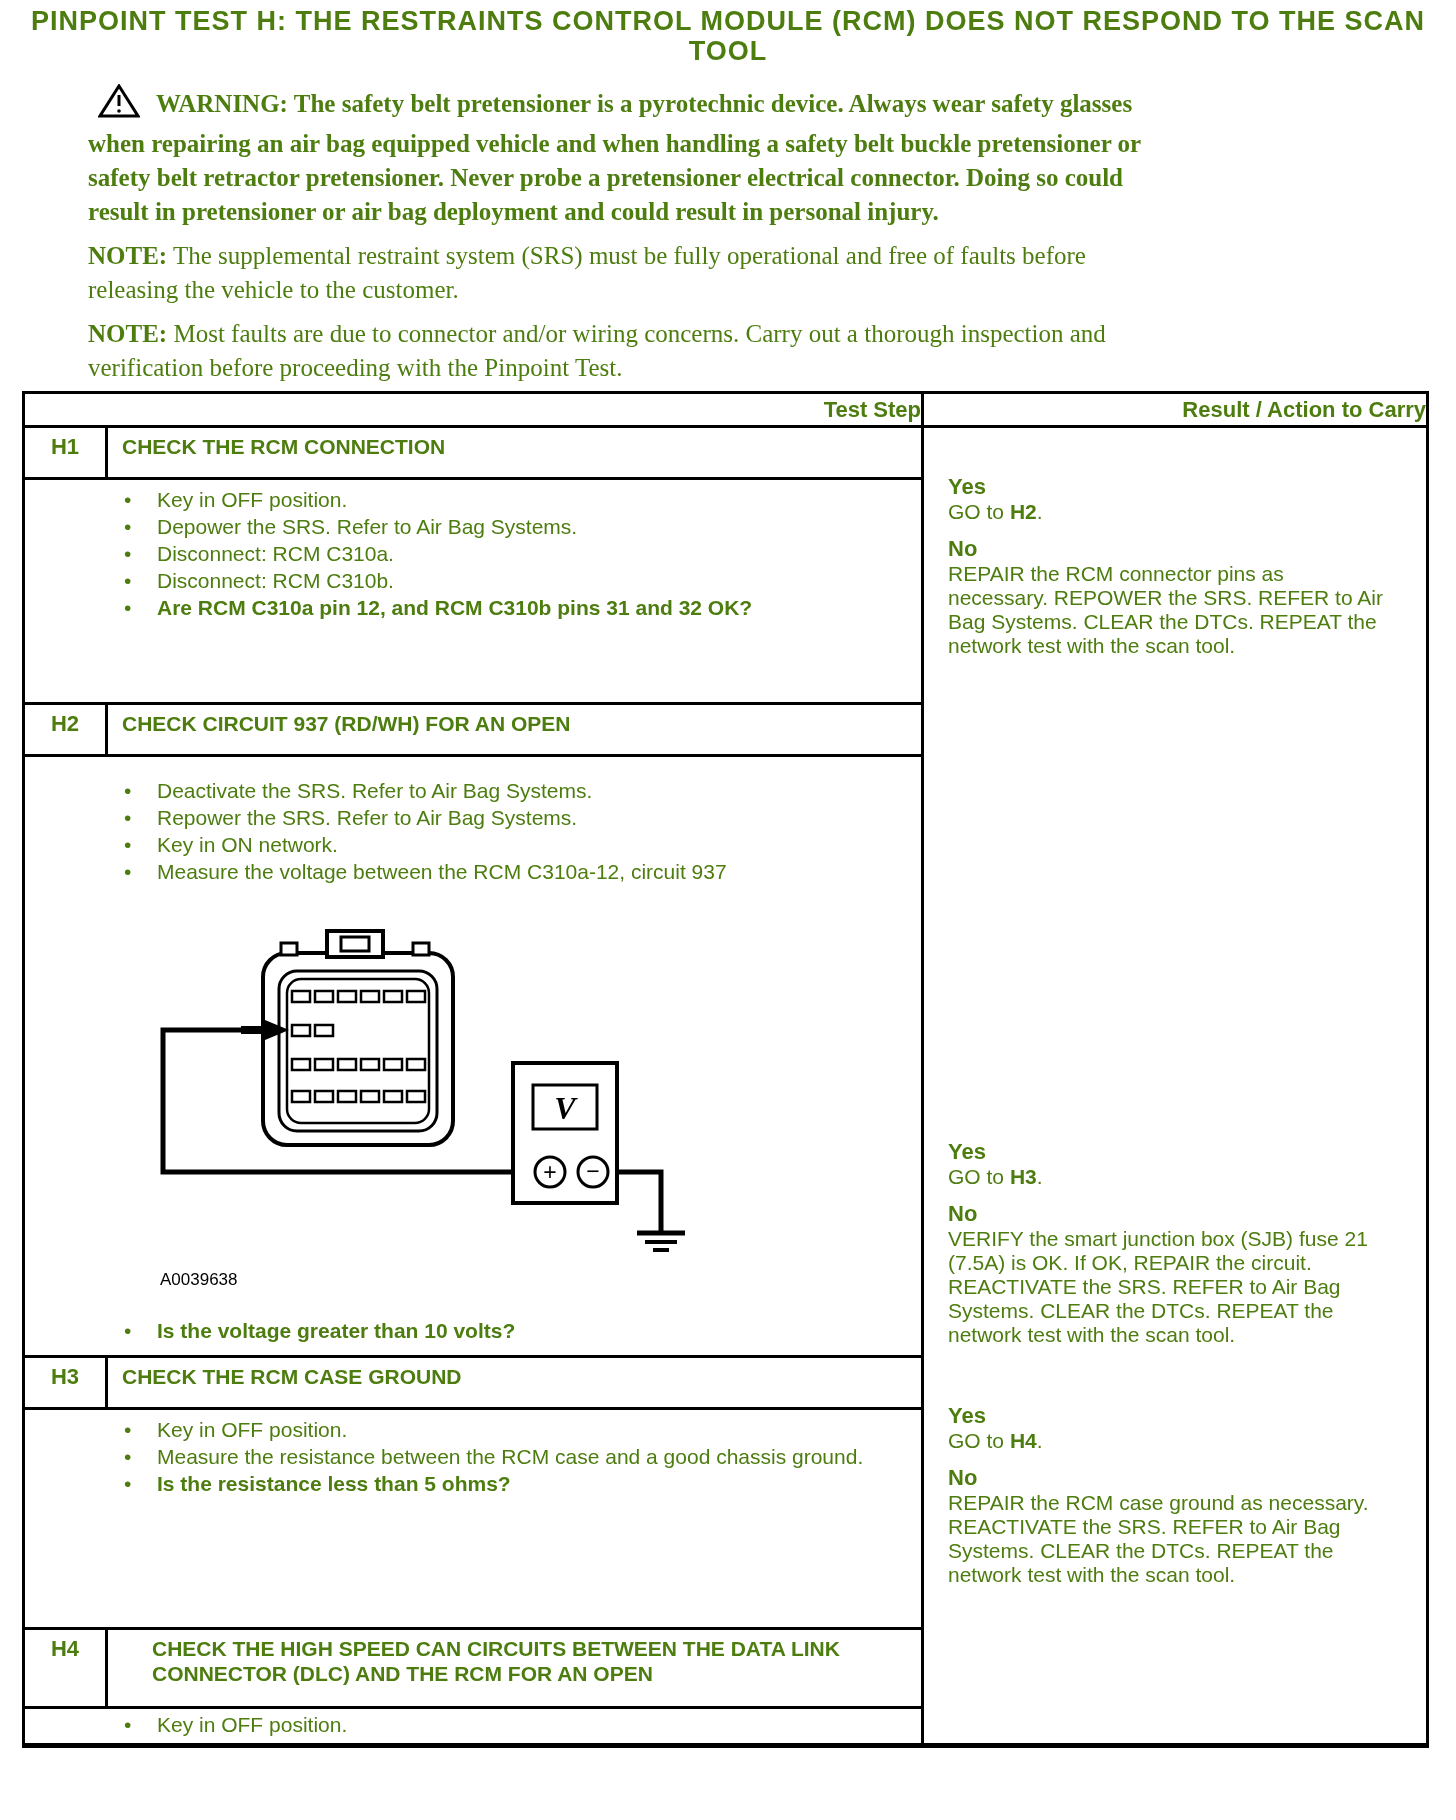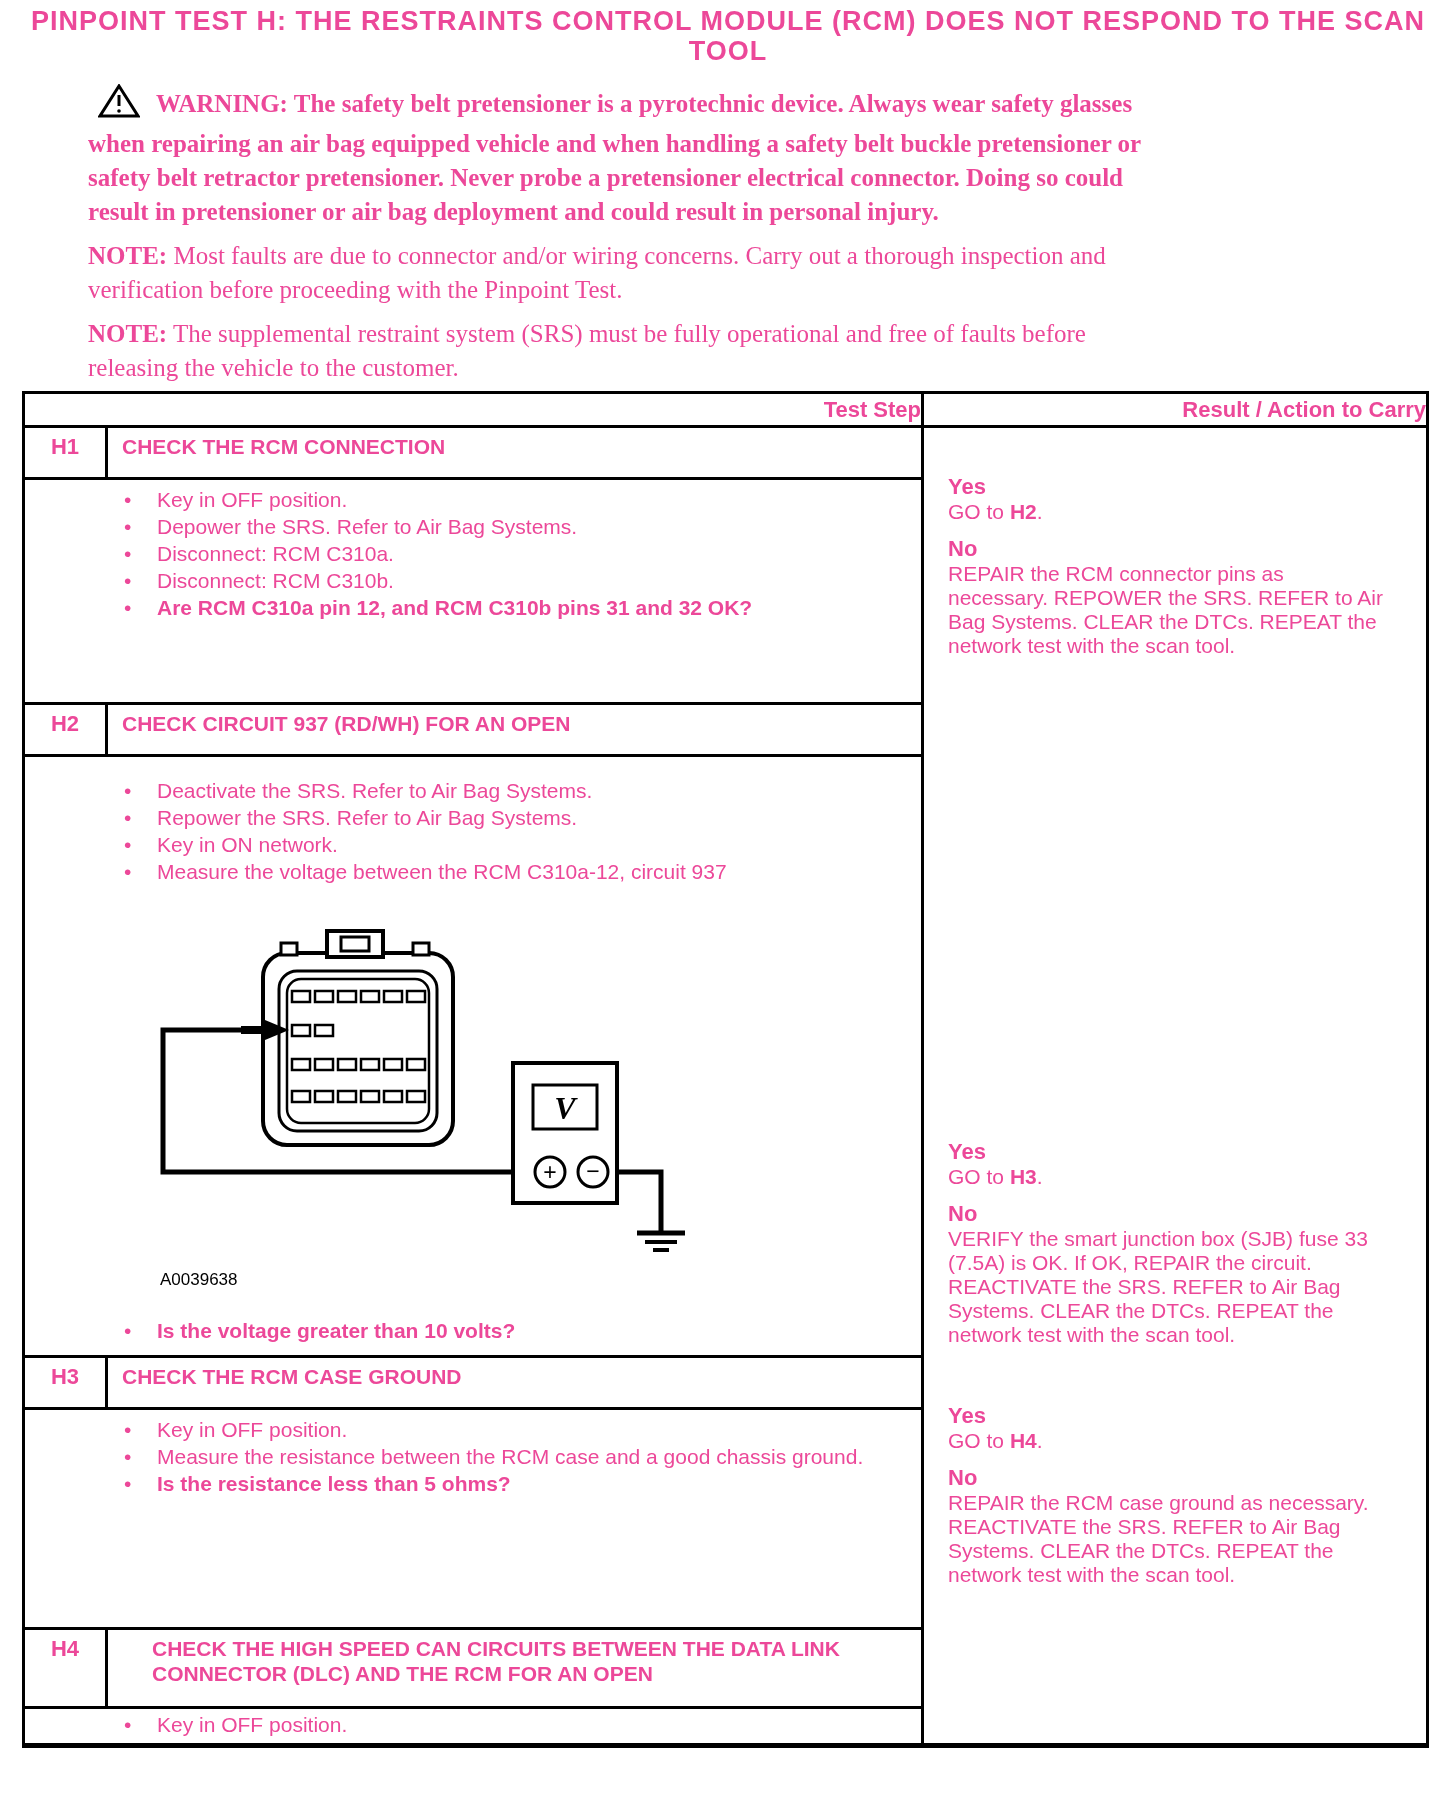--- a/index.html
+++ b/index.html
@@ -1,21 +1,21 @@
 <!DOCTYPE html>
 <html><head>
 <meta charset="utf-8">
 <style>
   html,body{margin:0;padding:0;background:#ffffff;}
   .page{
     position:relative;
     width:1456px;
     height:1820px;
     background:#ffffff;
-    color:#ec4899;
+    color:#4d7c0f;
     font-family:"Liberation Sans",sans-serif;
     overflow:hidden;
   }
   
   .doc-title{
     margin:6px 10px 0 10px;
     text-align:center;
     font-family:"Liberation Sans",sans-serif;
     font-weight:bold;
     font-size:27px;
@@ -129,26 +129,26 @@
         <polygon points="21,2 40,32 2,32" fill="#fff" stroke="#000" stroke-width="3"></polygon>
         <line x1="21" y1="11" x2="21" y2="22" stroke="#000" stroke-width="3"></line>
         <circle cx="21" cy="27" r="1.8" fill="#000"></circle>
       </svg>
     </span><span>WARNING:</span>
     <span>The safety belt pretensioner is a pyrotechnic device. Always wear safety glasses when repairing an air bag equipped vehicle and when handling a safety belt buckle pretensioner or safety belt retractor pretensioner. Never probe a pretensioner electrical connector. Doing so could result in pretensioner or air bag deployment and could result in personal injury.</span>
   </p>
 
   <p class="para note">
     <span class="lbl">NOTE:</span>
-    <span>Most faults are due to connector and/or wiring concerns. Carry out a thorough inspection and verification before proceeding with the Pinpoint Test.</span>
+    <span>The supplemental restraint system (SRS) must be fully operational and free of faults before releasing the vehicle to the customer.</span>
   </p>
 
   <p class="para note">
     <span class="lbl">NOTE:</span>
-    <span>The supplemental restraint system (SRS) must be fully operational and free of faults before releasing the vehicle to the customer.</span>
+    <span>Most faults are due to connector and/or wiring concerns. Carry out a thorough inspection and verification before proceeding with the Pinpoint Test.</span>
   </p>
 
   <table class="pptest">
     <colgroup>
         <col style="width:83px">
         <col style="width:816px">
         <col style="width:505px">
       </colgroup>
     <thead>
       <tr>
@@ -187,21 +187,21 @@
       <tr class="trow">
         <td class="step-id">H2</td>
         <td class="step-title">CHECK CIRCUIT 937 (RD/WH) FOR AN OPEN</td>
         <td class="result-cell rc-bottom" rowspan="2">
           <div class="rblock">
             <div class="rlabel">Yes</div>
             <div class="rtext">GO to <b>H3</b>.</div>
           </div>
           <div class="rblock">
             <div class="rlabel">No</div>
-            <div class="rtext">VERIFY the smart junction box (SJB) fuse 33 (7.5A) is OK. If OK, REPAIR the circuit. REACTIVATE the SRS. REFER to Air Bag Systems. CLEAR the DTCs. REPEAT the network test with the scan tool.</div>
+            <div class="rtext">VERIFY the smart junction box (SJB) fuse 21 (7.5A) is OK. If OK, REPAIR the circuit. REACTIVATE the SRS. REFER to Air Bag Systems. CLEAR the DTCs. REPEAT the network test with the scan tool.</div>
           </div>
         </td>
       </tr>
       <tr>
         <td colspan="2" class="step-content ch2">
           <ul class="bullets mt">
             <li>Deactivate the SRS. Refer to Air Bag Systems.</li>
             <li>Repower the SRS. Refer to Air Bag Systems.</li>
             <li>Key in ON network.</li>
             <li>Measure the voltage between the RCM C310a-12, circuit 937</li>

